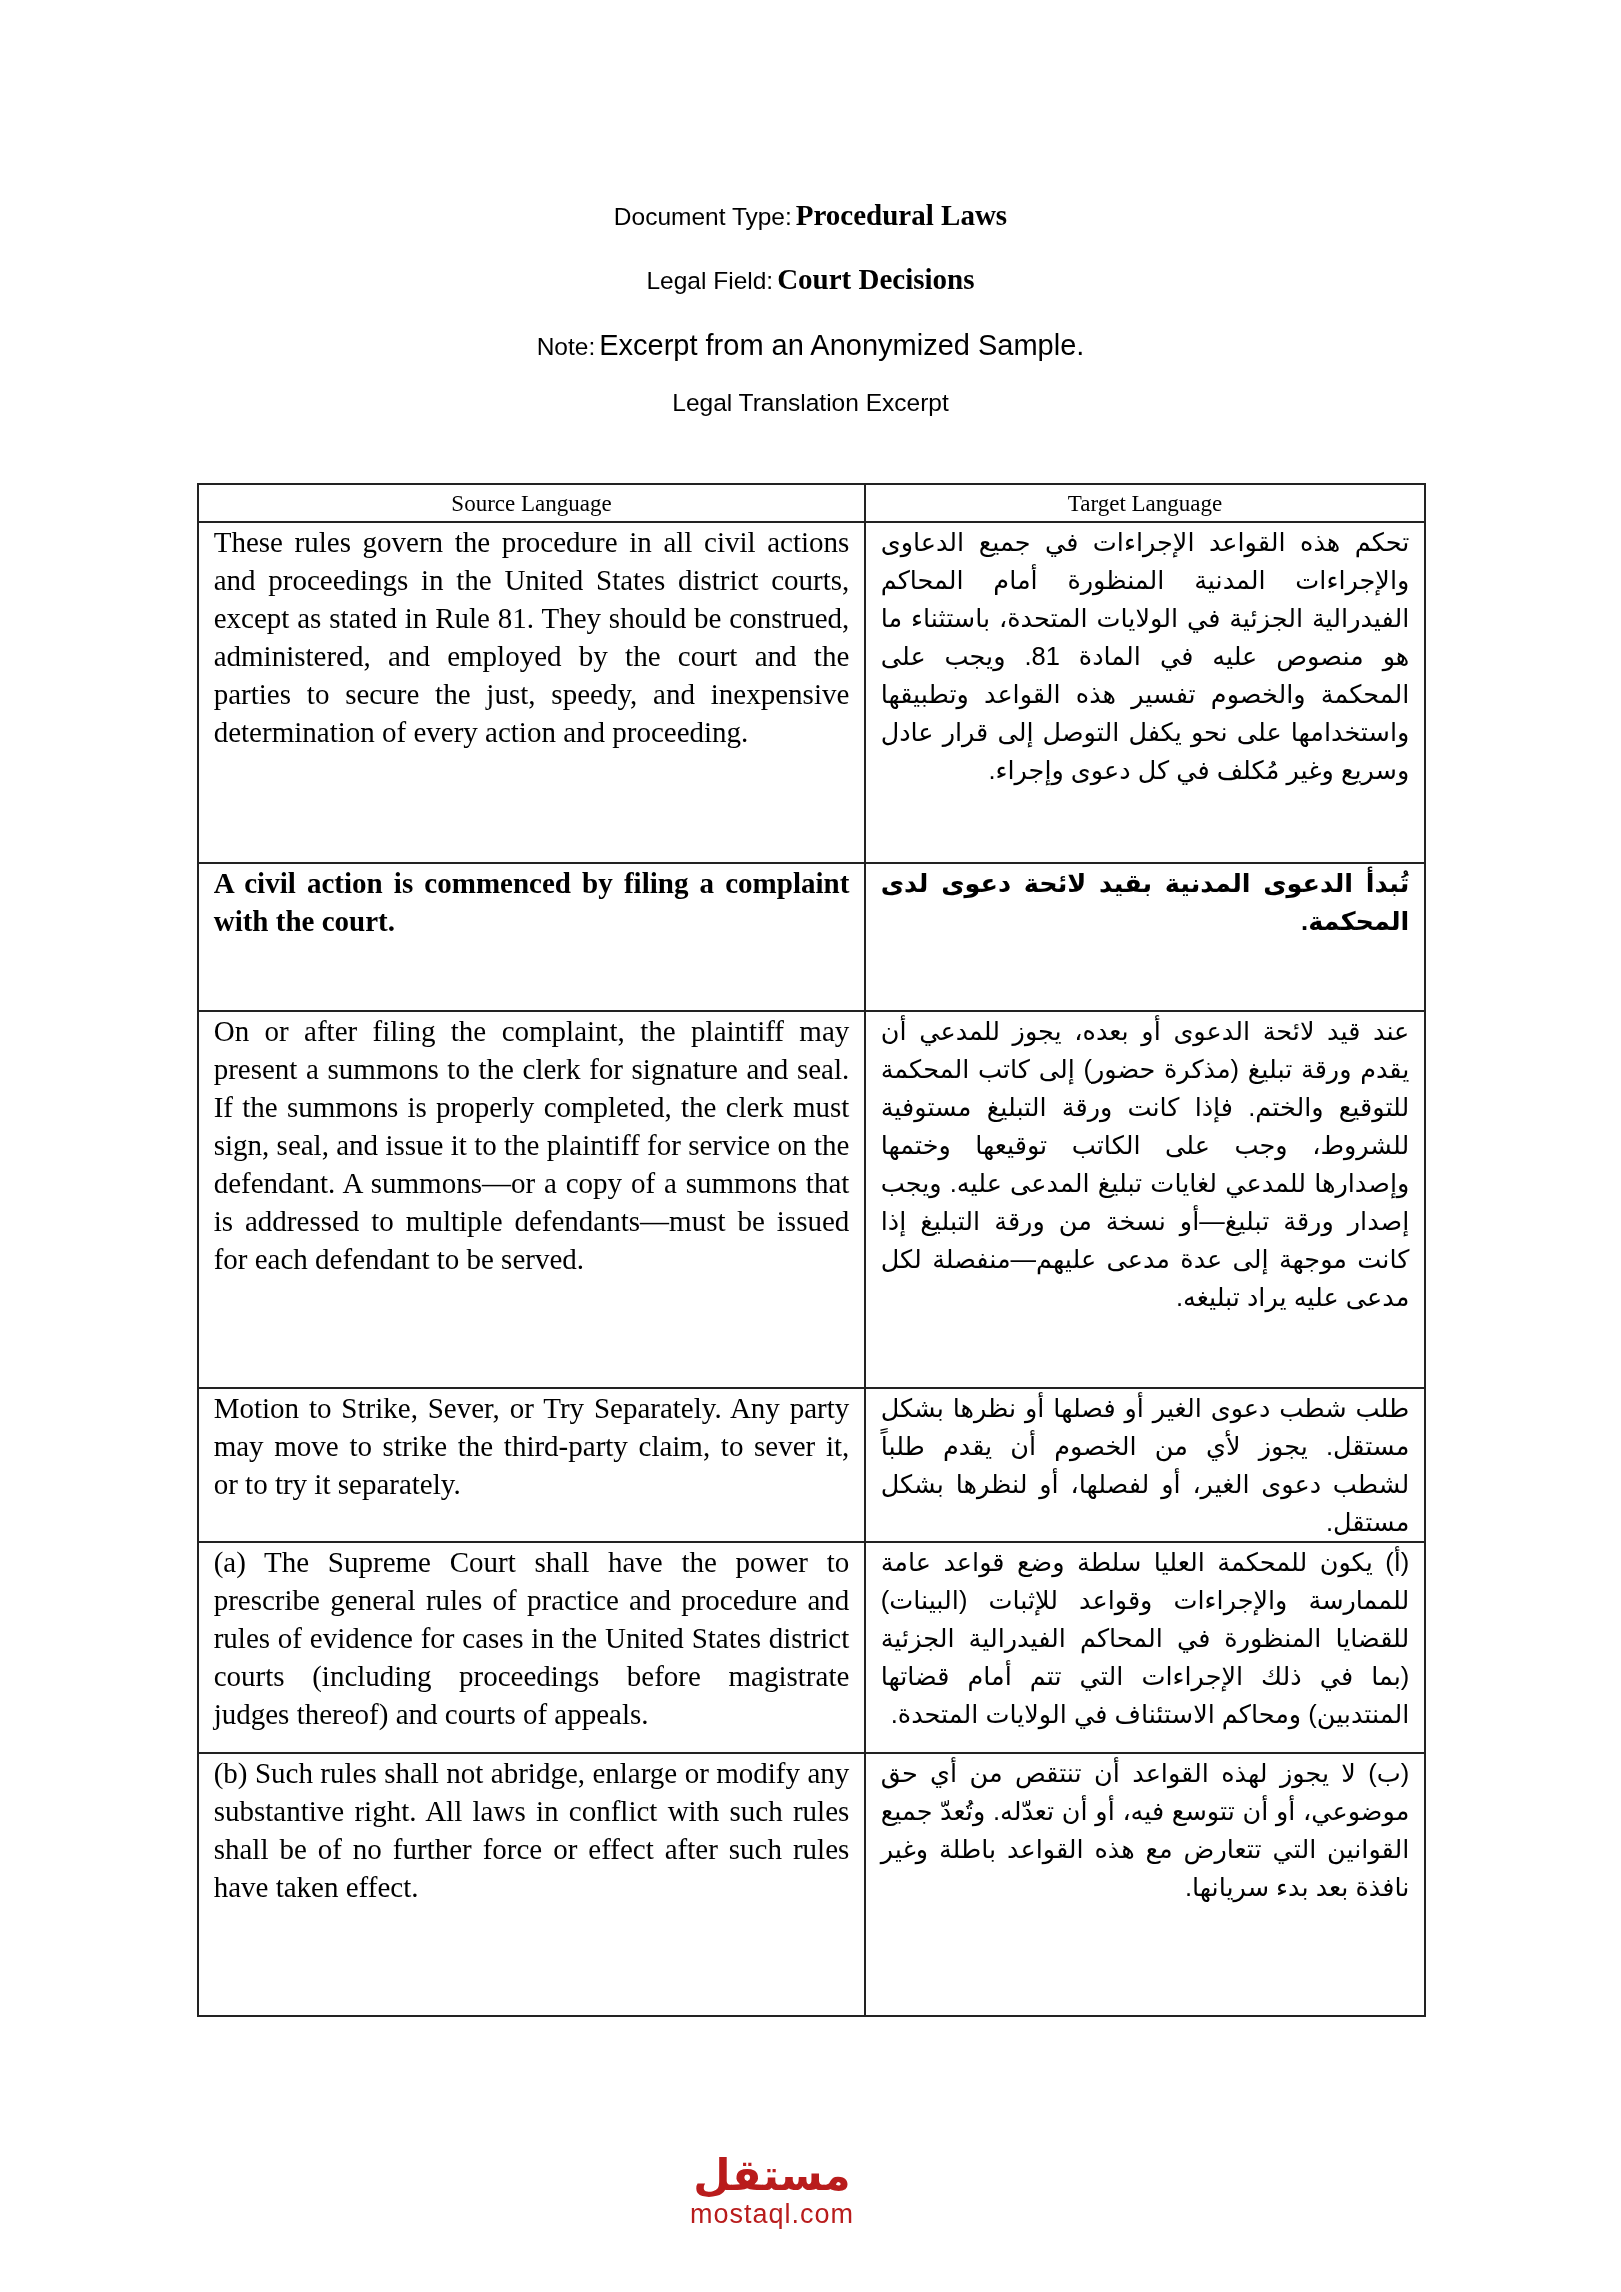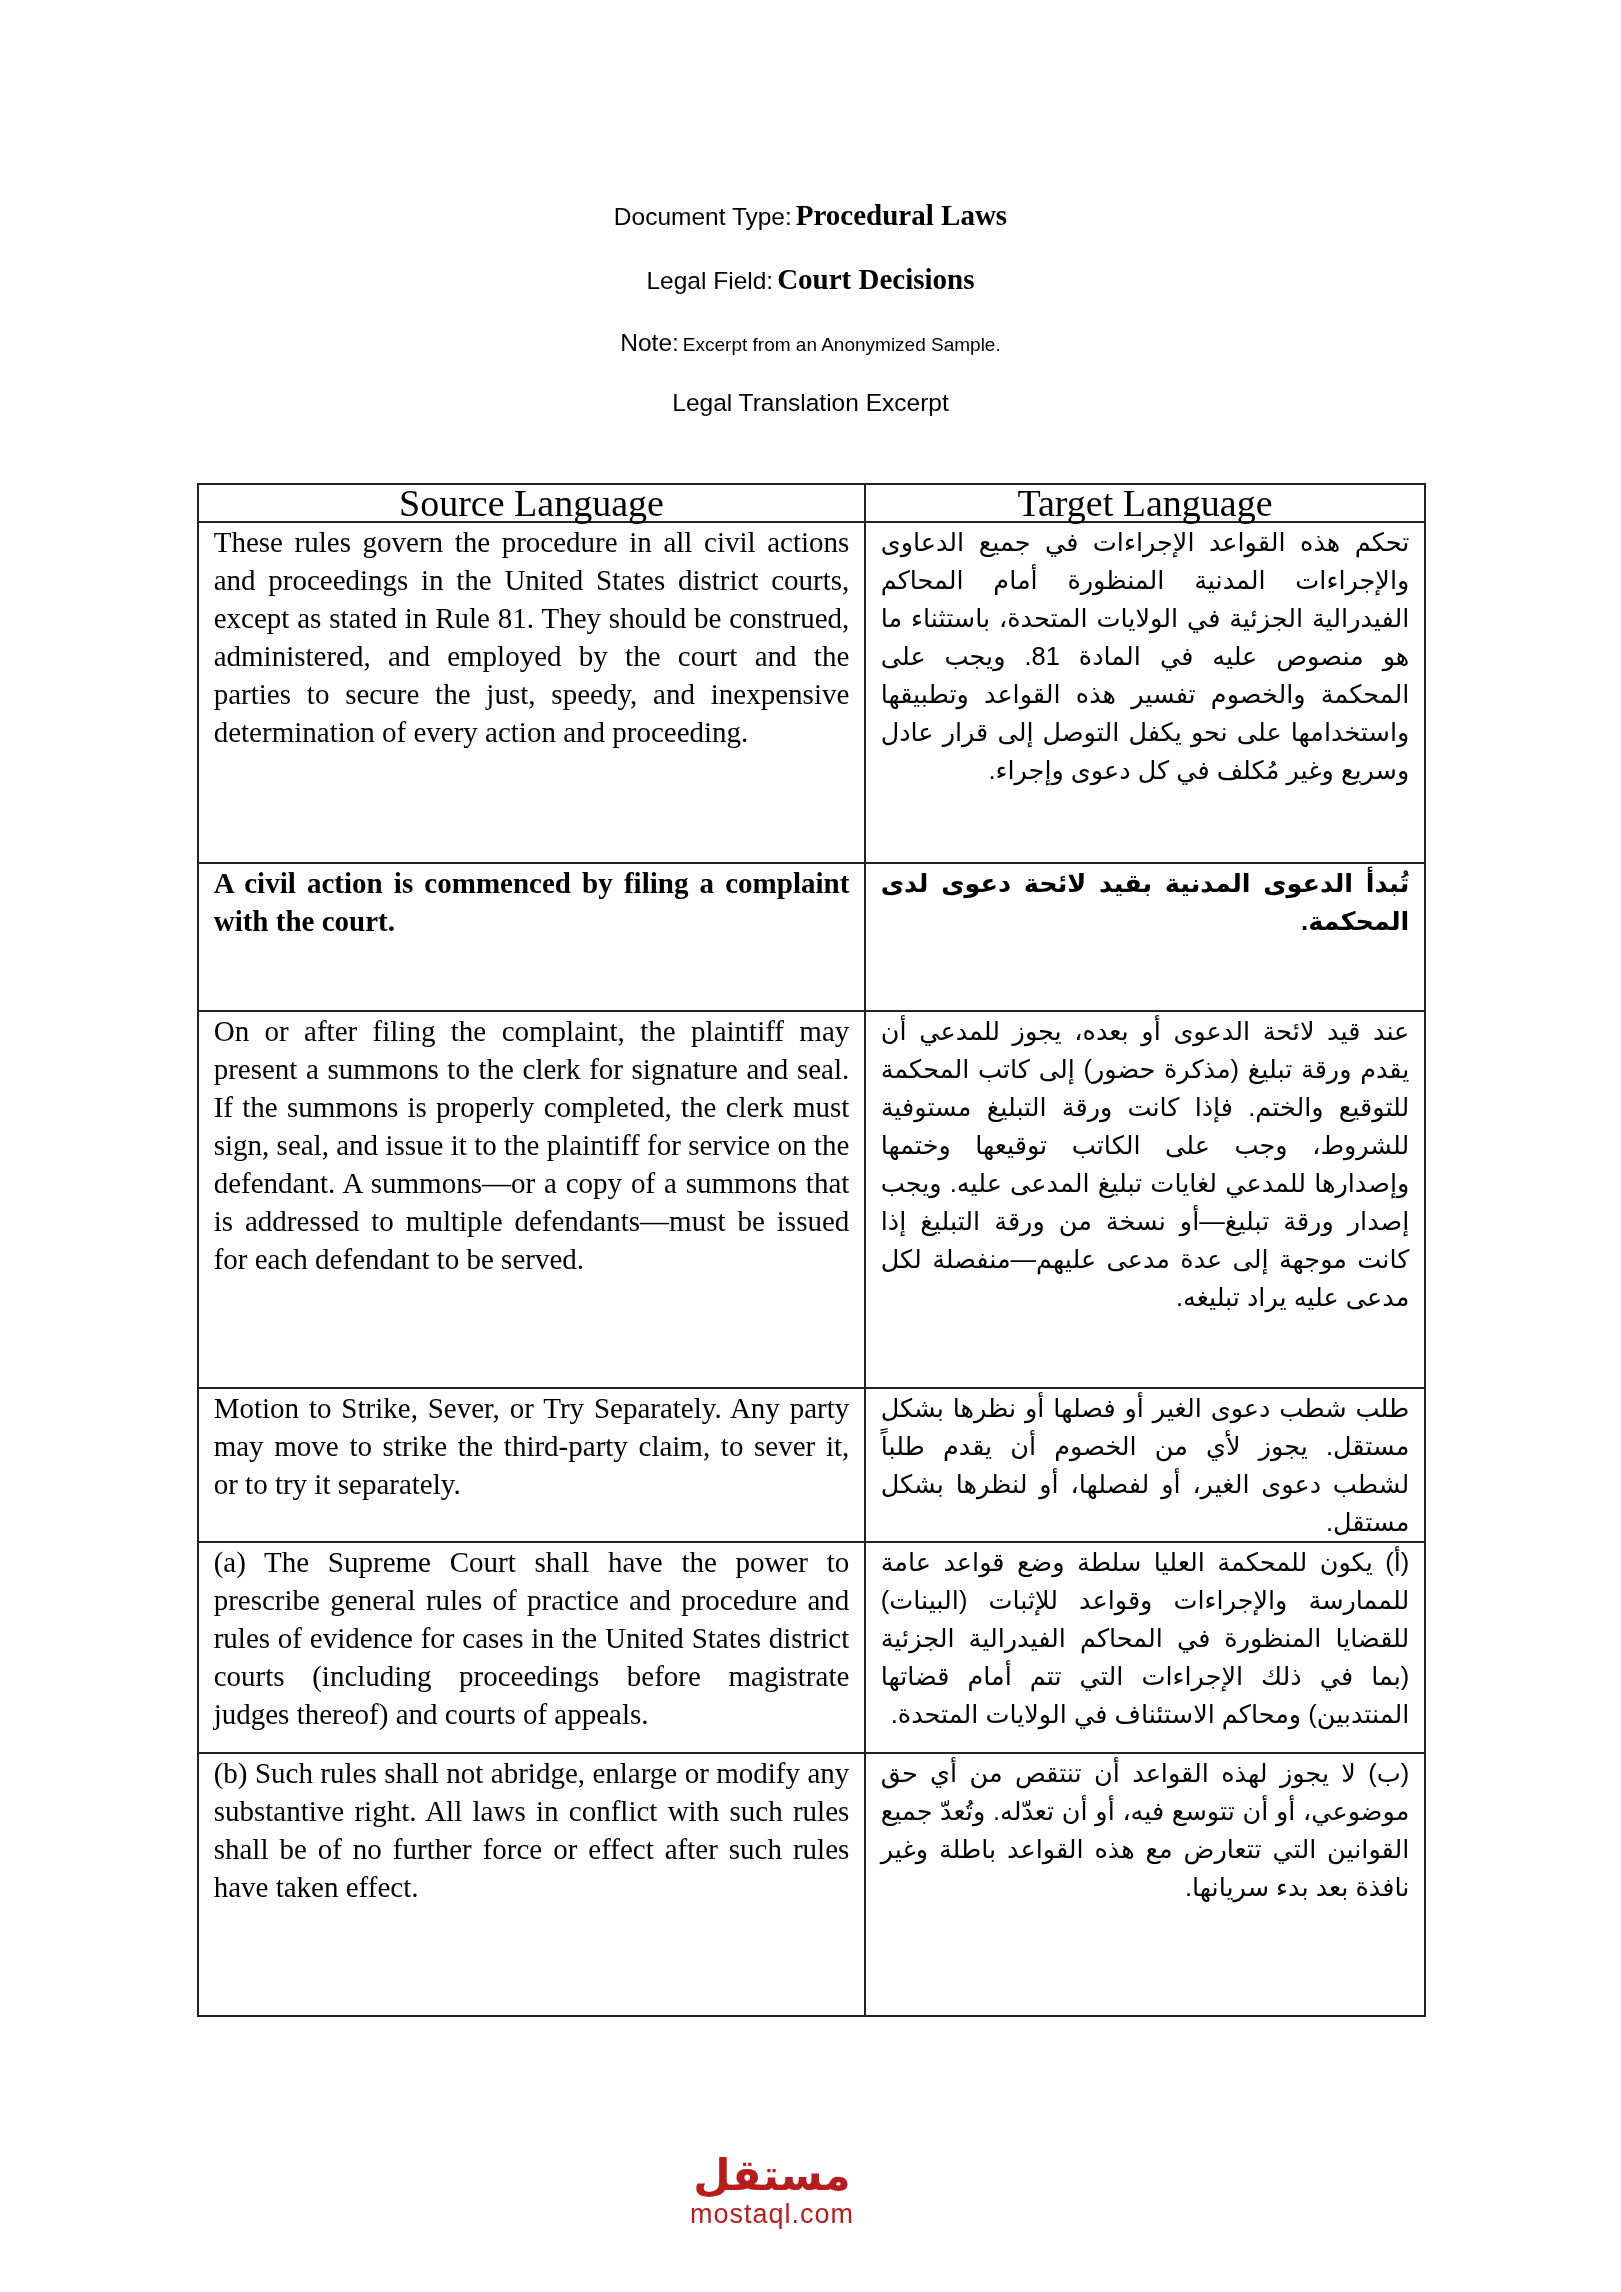--- a/index.html
+++ b/index.html
@@ -27,21 +27,21 @@
       font-size: 24.5px;
     }
     .sans-label.bold { font-weight: normal; }
     .serif-value {
       font-family: "Liberation Serif", "DejaVu Serif", serif;
       font-weight: bold;
       font-size: 29px;
     }
     .note-text {
       font-family: "Liberation Sans", "DejaVu Sans", sans-serif;
-      font-size: 19px;
+      font-size: 29px;
       font-weight: normal;
     }
     #line-doc-type { top: 199px; }
     #line-legal-field { top: 263px; }
     #line-note { top: 329px; }
     #line-excerpt { top: 389px; }
 
     .table-wrap {
       position: absolute;
       left: 197px;
@@ -55,21 +55,21 @@
     }
     table.trans-table td, table.trans-table th {
       border: 2px solid #222;
       vertical-align: top;
       padding: 0 14.7px;
       box-sizing: border-box;
     }
     table.trans-table th {
       font-family: "Liberation Serif", "DejaVu Serif", serif;
       font-weight: normal;
-      font-size: 38px;
+      font-size: 23px;
       height: 38px;
       line-height: 35px;
       text-align: center;
       padding-top: 1px;
     }
     .col-src { width: 667px; }
     .col-tgt { width: 560px; }
     td.src {
       font-family: "Liberation Serif", "DejaVu Serif", serif;
       font-size: 29px;

